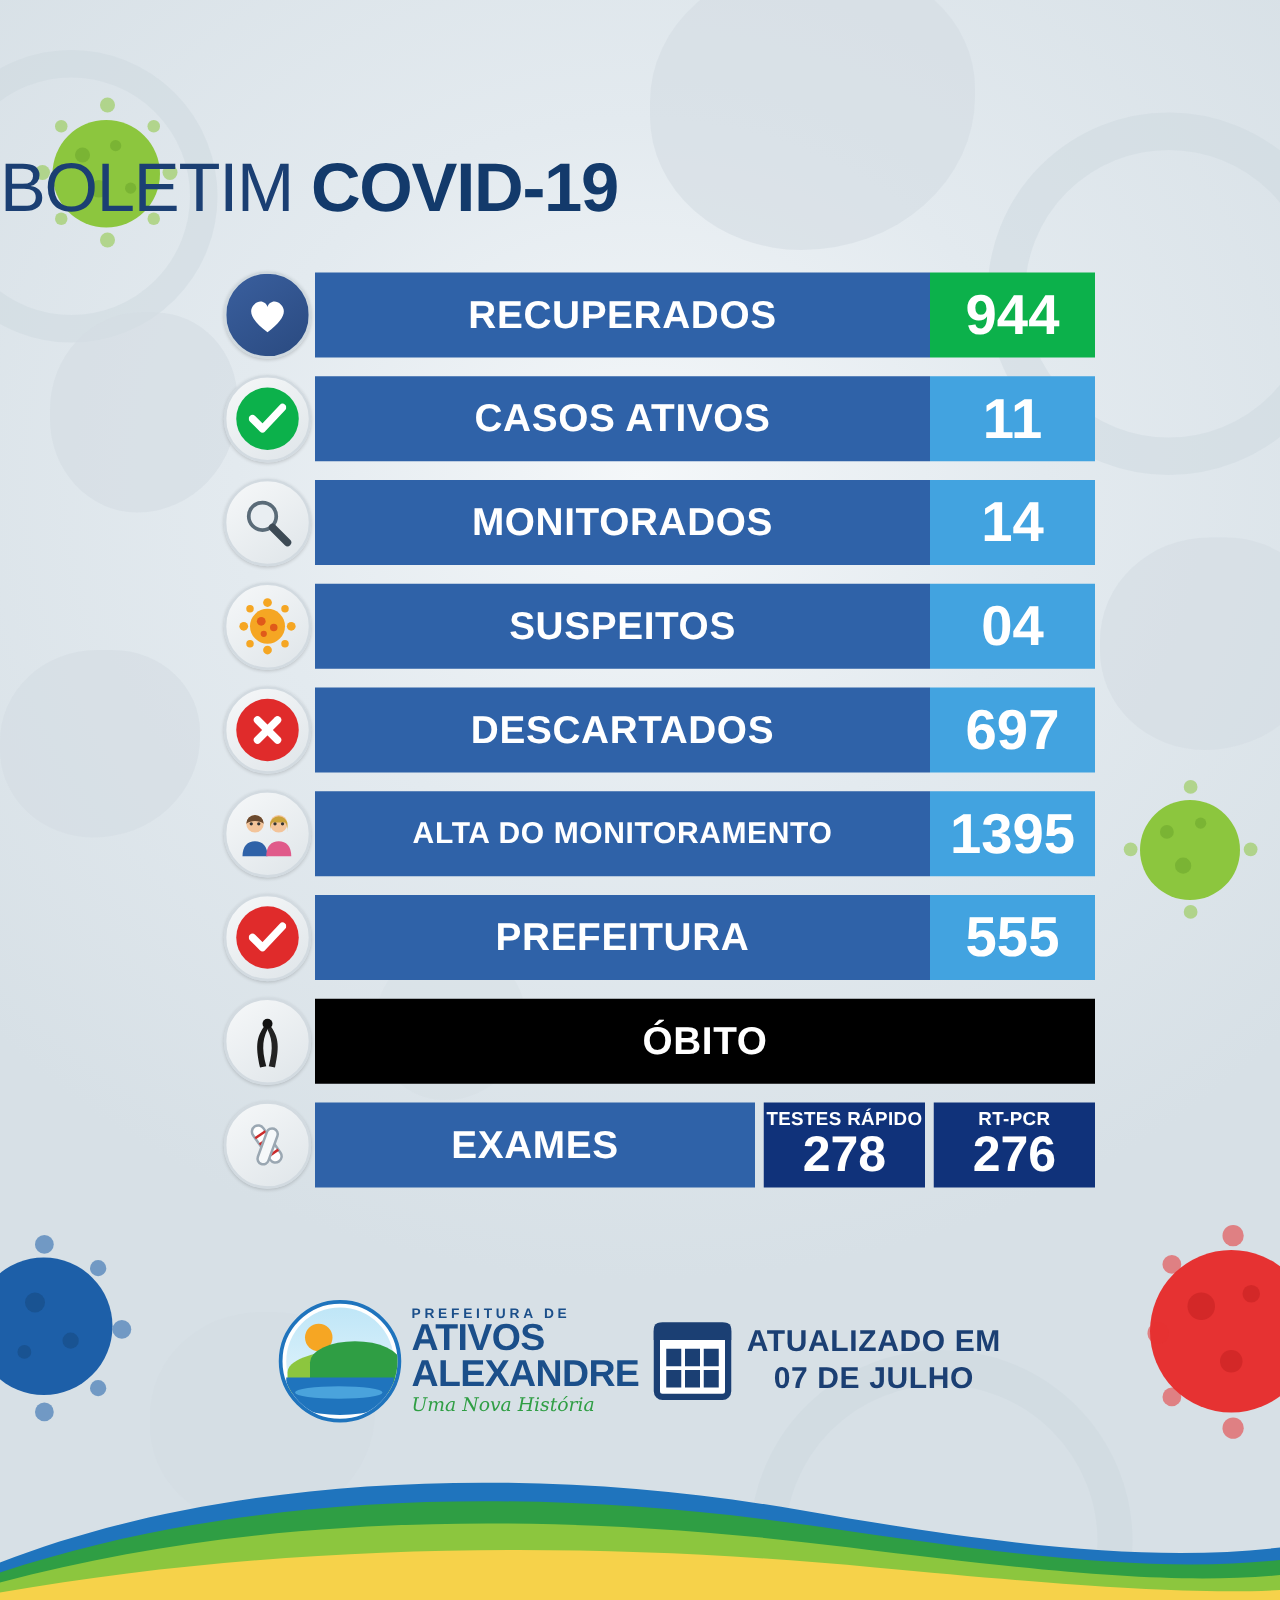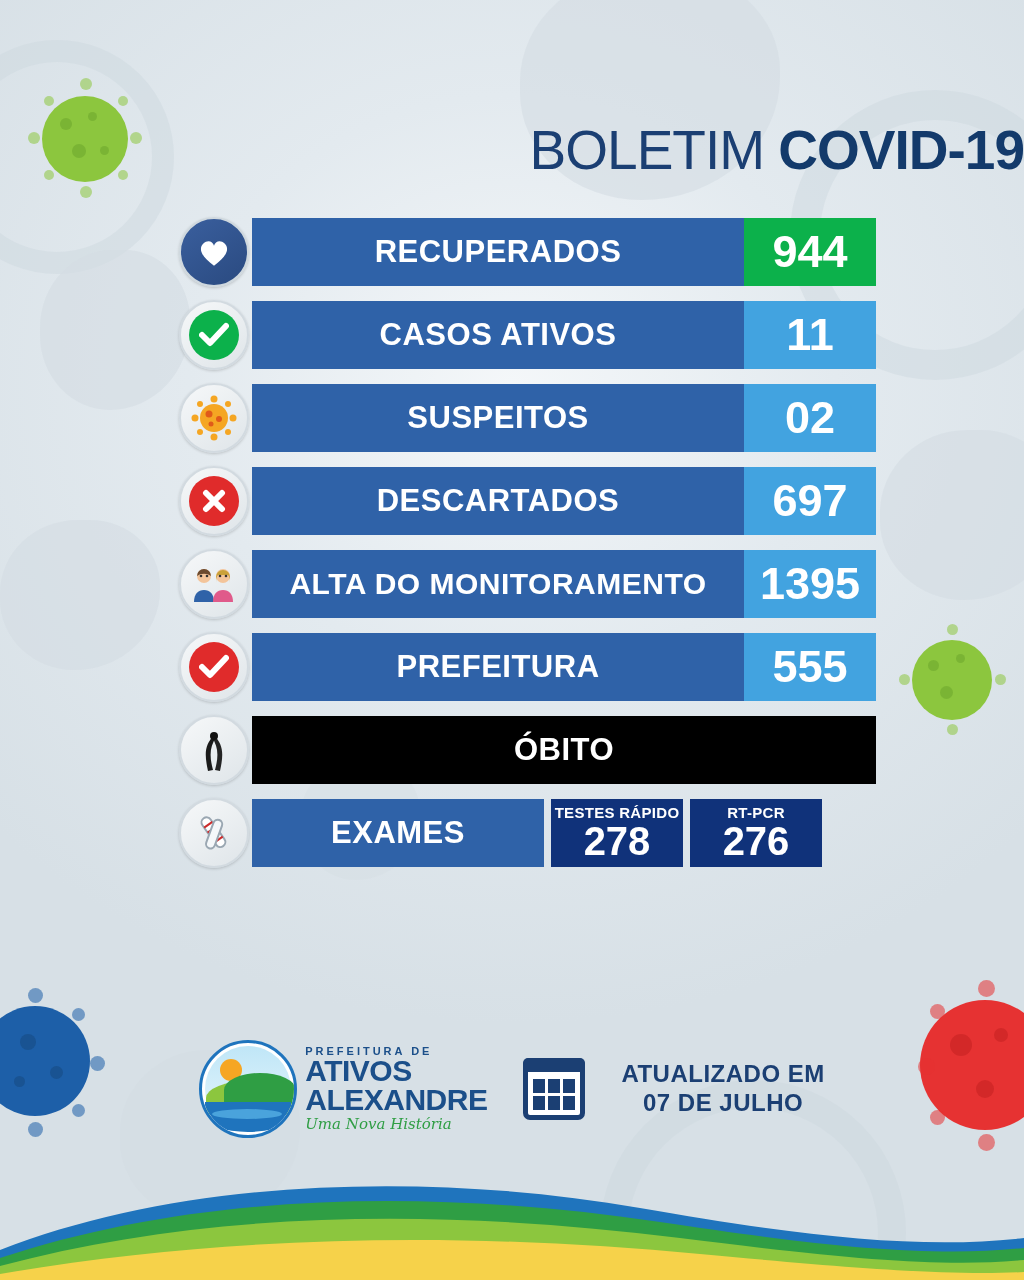--- a/index.html
+++ b/index.html
@@ -26,21 +26,21 @@
   
   .virus{position:absolute;border-radius:50%;}
   .dot{position:absolute;border-radius:50%;opacity:.55;}
 
   
   #wave{position:absolute;left:0;bottom:0;width:1024px;height:150px;}
 
   
   #content{position:absolute;inset:0;}
   #title{
-    position:absolute;top:118px;left:0;width:1024px;text-align:right;
+    position:absolute;top:118px;left:0;width:1024px;text-align:left;
     font-size:55px;letter-spacing:-1px;color:#1b3f73;
     font-weight:400;
   }
   #title b{font-weight:800;color:#133a6b;}
 
   .rows{position:absolute;top:216px;left:176px;width:700px;}
   .row{display:flex;align-items:center;height:72px;margin-bottom:11px;}
   .iconwrap{
     width:76px;height:72px;display:flex;align-items:center;justify-content:center;
     flex:0 0 76px;
@@ -52,43 +52,43 @@
     display:flex;align-items:center;justify-content:center;
     position:relative;
     box-shadow:0 1px 3px rgba(0,0,0,.18);
   }
   .label{
     flex:1;height:68px;background:#2f62a8;
     display:flex;align-items:center;justify-content:center;
     color:#fff;font-size:31px;font-weight:700;letter-spacing:.5px;
     line-height:1.02;text-align:right;
   }
-  .label.two{font-size:30px;}
+  .label.two{font-size:24px;}
   .value{
     width:132px;height:68px;background:#42a3e0;
     display:flex;align-items:center;justify-content:center;
     color:#fff;font-size:45px;font-weight:800;
   }
   .value.green{background:#0cb14b;}
   .value.dark{background:#333333;}
   .label.black{background:#000000;}
-  .label.exames{flex:none;width:292px;}
+  .label.exames{flex:none;width:352px;}
 
   .exam-box{
     width:132px;height:68px;background:#10327a;margin-left:7px;
     display:flex;flex-direction:column;align-items:center;justify-content:center;
     color:#fff;
   }
   .exam-box .cap{font-size:15px;font-weight:700;letter-spacing:.3px;line-height:1;margin-bottom:1px;}
   .exam-box .num{font-size:40px;font-weight:800;line-height:1;}
 
   
   #footer{
     position:absolute;top:1040px;left:0;width:1024px;
-    display:flex;align-items:center;justify-content:center;gap:36px;
+    display:flex;align-items:center;justify-content:center;gap:12px;
   }
   #logo{display:flex;align-items:center;gap:8px;}
   #seal{width:92px;height:92px;border-radius:50%;background:#fff;
     border:3px solid #1f74bd;position:relative;overflow:hidden;}
   #seal .sky{position:absolute;inset:3px;border-radius:50%;background:linear-gradient(#bfe6f7,#eaf7fd);}
   #seal .sun{position:absolute;left:18px;top:16px;width:22px;height:22px;border-radius:50%;background:#f6a623;}
   #seal .hill1{position:absolute;left:4px;top:38px;width:86px;height:34px;border-radius:50% 50% 0 0;background:#8cc63e;}
   #seal .hill2{position:absolute;left:22px;top:30px;width:72px;height:34px;border-radius:50% 50% 0 0;background:#2f9e44;}
   #seal .water{position:absolute;left:3px;bottom:3px;width:86px;height:30px;background:#1f74bd;border-radius:0 0 50% 50%;}
   #seal .wave2{position:absolute;left:10px;bottom:16px;width:70px;height:10px;border-radius:50%;background:#4aa3dc;}
@@ -210,20 +210,32 @@
             <svg width="30" height="26" viewBox="0 0 30 26">
                 <path d="M3 13 L11 21 L27 4" stroke="#fff" stroke-width="6" fill="none" stroke-linecap="round" stroke-linejoin="round"></path>
               </svg>
           </div>
         </div>
       </div>
       <div class="label">CASOS ATIVOS</div>
       <div class="value">11</div>
     </div>
 
+    <div class="row">
+      <div class="iconwrap">
+        <div class="icon">
+          <svg width="42" height="42" viewBox="0 0 42 42">
+            <circle cx="17" cy="16" r="11" fill="#e9eef2" stroke="#5a6b78" stroke-width="3"></circle>
+            <line x1="25" y1="25" x2="37" y2="37" stroke="#3d4a55" stroke-width="6" stroke-linecap="round"></line>
+          </svg>
+        </div>
+      </div>
+      <div class="label">MONITORADOS</div>
+      <div class="value">14</div>
+    </div>
 
     <div class="row">
       <div class="iconwrap">
         <div class="icon">
           <svg width="46" height="46" viewBox="0 0 46 46">
             <g fill="#f5a623">
               <circle cx="23" cy="4" r="3.5"></circle>
                 <circle cx="23" cy="42" r="3.5"></circle>
               <circle cx="4" cy="23" r="3.5"></circle>
                 <circle cx="42" cy="23" r="3.5"></circle>
@@ -233,21 +245,21 @@
                 <circle cx="37" cy="37" r="3"></circle>
             </g>
             <circle cx="23" cy="23" r="14" fill="#f5a623"></circle>
             <circle cx="18" cy="19" r="3.5" fill="#e05a1a"></circle>
             <circle cx="28" cy="24" r="3" fill="#e05a1a"></circle>
             <circle cx="20" cy="29" r="2.5" fill="#e05a1a"></circle>
           </svg>
         </div>
       </div>
       <div class="label">SUSPEITOS</div>
-      <div class="value">02</div>
+      <div class="value">04</div>
     </div>
 
     <div class="row">
       <div class="iconwrap">
         <div class="icon">
           <div style="width:50px;height:50px;border-radius:50%;background:#e02b2b;display:flex;align-items:center;justify-content:center;">
             <svg width="26" height="26" viewBox="0 0 26 26">
               <line x1="5" y1="5" x2="21" y2="21" stroke="#fff" stroke-width="6" stroke-linecap="round"></line>
               <line x1="21" y1="5" x2="5" y2="21" stroke="#fff" stroke-width="6" stroke-linecap="round"></line>
             </svg>

